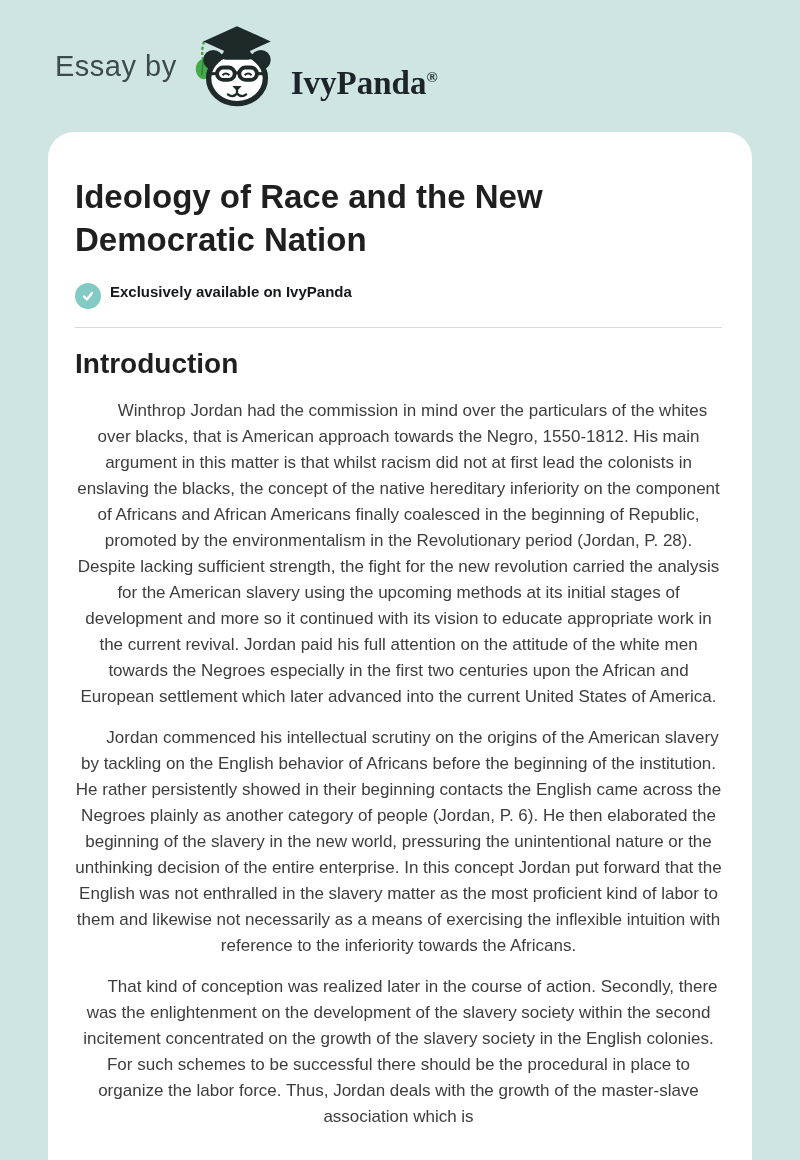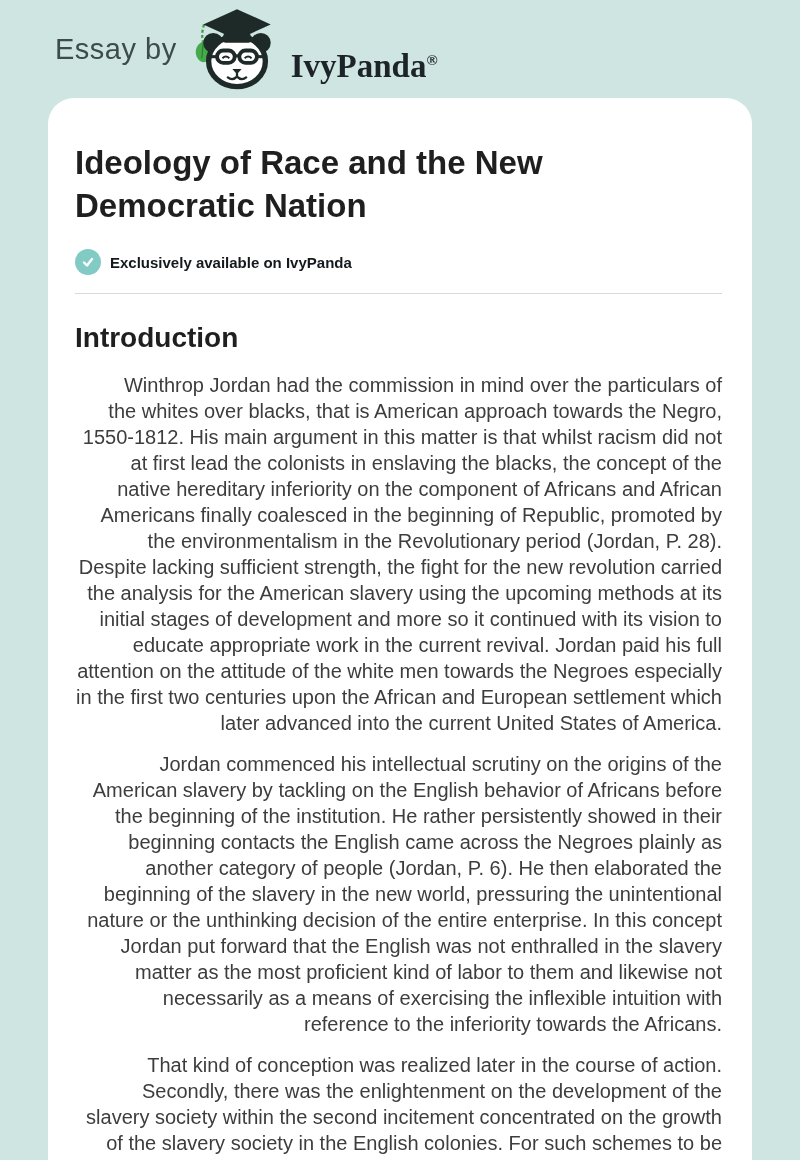--- a/index.html
+++ b/index.html
@@ -15,21 +15,21 @@
   }
   *{margin:0;padding:0;box-sizing:border-box;}
   html,body{width:800px;}
   body{
     width:800px;height:1160px;
     background:var(--background);
     font-family:"Liberation Sans", sans-serif;
     overflow:hidden;
   }
   .page-header{
-    height:98px;
+    height:132px;
     display:flex;
     align-items:center;
     padding-left:55px;
   }
   .essay-by{
     font-size:29px;
     color:var(--header_text);
     letter-spacing:0.5px;
     white-space:nowrap;
   }
@@ -63,21 +63,20 @@
   .essay-title{
     font-size:33px;
     line-height:43px;
     font-weight:bold;
     color:var(--heading);
     margin:5px 0 22px 0;
     max-width:560px;
   }
   .badge-row{
     display:flex;
-    align-items:center;
     margin:10px 0 18px 0;
   }
   .check-circle{
     width:26px;height:26px;
     border-radius:50%;
     background:var(--badge);
     display:flex;
     align-items:center;
     justify-content:center;
     flex:0 0 auto;
@@ -90,28 +89,28 @@
   }
   .divider{
     border:none;
     border-top:1px solid var(--divider);
     margin:0 0 16px 0;
   }
   .section-heading{
     font-size:28px;
     font-weight:bold;
     color:var(--heading);
-    margin:28px 0 18px 0;
+    margin:20px 0 18px 0;
   }
   .body-p{
-    font-size:20px;
+    font-size:17px;
     line-height:26px;
     color:var(--body);
     text-indent:28px;
-    text-align:right;
+    text-align:center;
     margin:0 0 15px 0;
   }
   .body-p:last-child{margin-bottom:4px;}
 </style>
 </head>
 <body>
 
 <header class="page-header">
   <span class="essay-by">Essay by</span>
 

